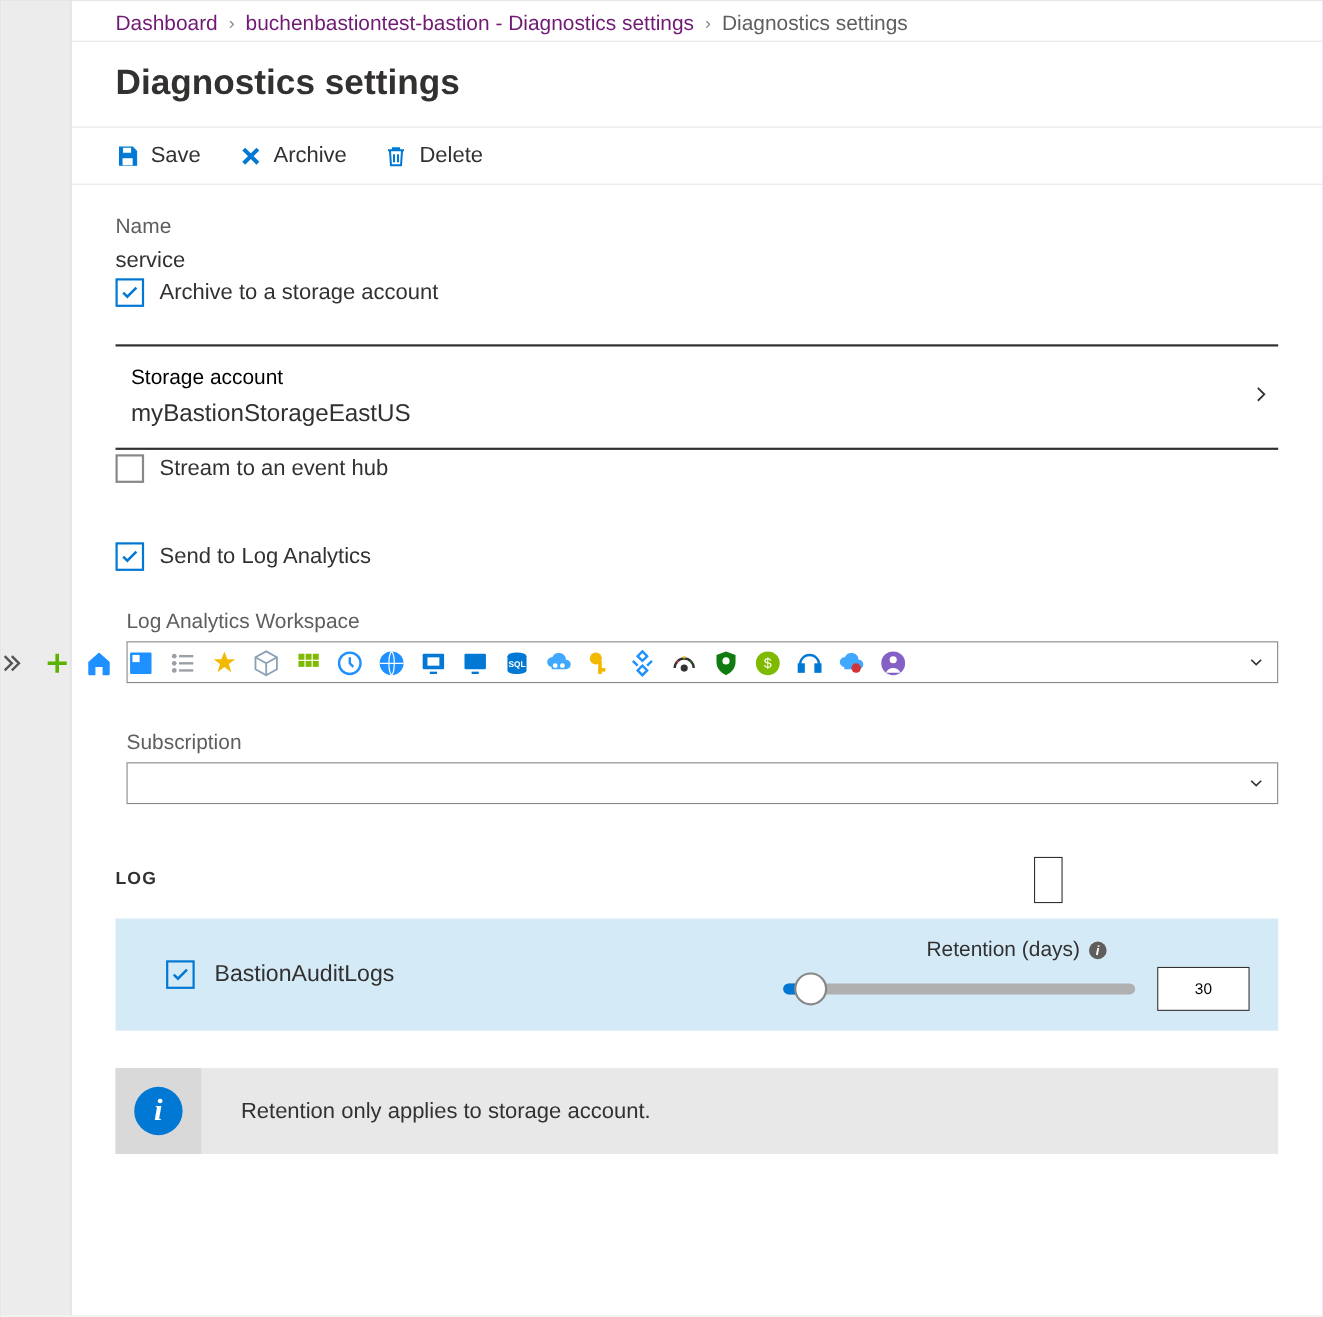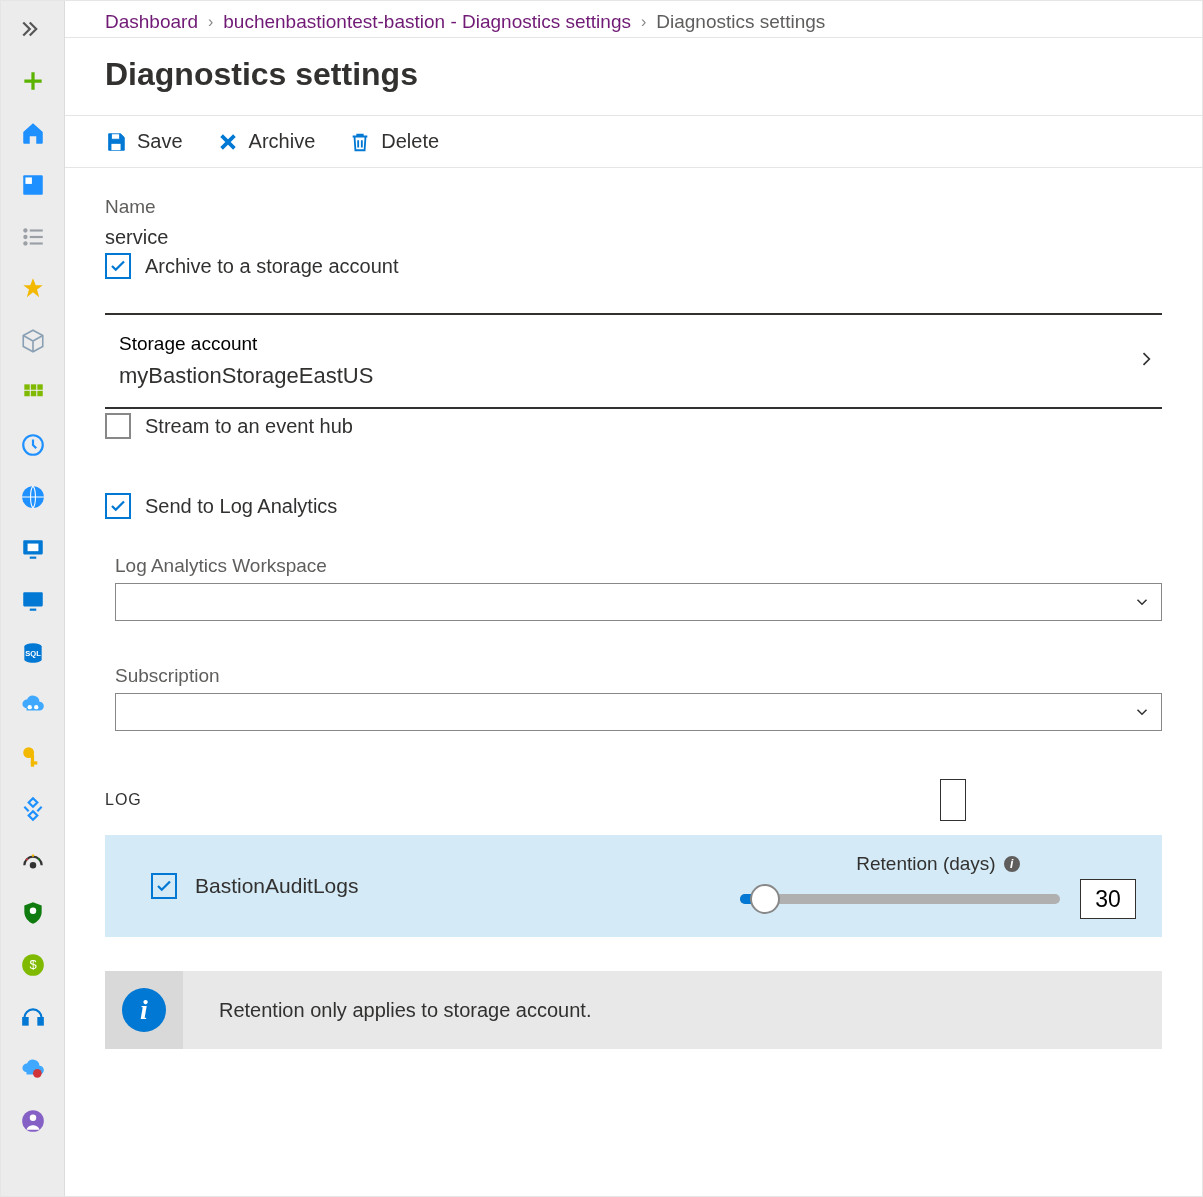--- a/index.html
+++ b/index.html
@@ -1,19 +1,19 @@
 <!DOCTYPE html>
 <html><head>
 <meta charset="utf-8">
 <style>
   * { box-sizing: border-box; }
   html, body { margin: 0; padding: 0; font-family: "Segoe UI", Arial, sans-serif; font-size: 16px; color: #323130; background: #ffffff; }
   .app { display: flex; width: 1203px; height: 1197px; overflow: hidden; border: 1px solid #e5e5e5;}
   
-  .rail { width: 64px; background: #ececec; display: flex; flex-direction: column; align-items: center; padding-top: 8px; gap: 12px; border-right: 1px solid #dcdcdc; }
+  .rail { width: 64px; background: #ececec; display: flex; align-items: center; padding-top: 8px; gap: 12px; border-right: 1px solid #dcdcdc; }
   .rail .rail-item { width: 40px; height: 40px; display: flex; align-items: center; justify-content: center; cursor: pointer; }
   .rail svg { width: 26px; height: 26px; }
   .content { flex: 1; display: flex; flex-direction: column; }
   
   .breadcrumb { display: flex; align-items: center; gap: 10px; padding: 10px 20px 4px 40px; font-size: 19px; color: #605e5c; border-bottom: 1px solid #e5e5e5;}
   .breadcrumb a { color: #701a75; text-decoration: none; }
   .breadcrumb .sep { color: #888; font-size: 16px;}
   .title { font-size: 32px; font-weight: 600; padding: 18px 40px 22px 40px; }
   .header-block { border-bottom: 1px solid #e5e5e5;}
   
@@ -28,32 +28,32 @@
   .chkbox { width: 26px; height: 26px; border: 2px solid #0078d4; display:flex; align-items:center; justify-content:center; cursor:pointer;}
   .chkbox.unchecked { border-color: #888; }
   .chkbox svg { width: 18px; height: 18px; color:#0078d4;}
   .storage-block { border-top: 2px solid #323130; border-bottom: 2px solid #323130; padding: 18px 0 18px 14px; margin-top: 30px; position:relative;}
   .storage-block .sa-label { color: #000000; font-size: 19px;}
   .storage-block .sa-value { font-size: 22px; margin-top: 8px;}
   .storage-block .chev { position:absolute; right:6px; top:50%; transform:translateY(-50%);}
   .dropdown { width: 100%; height: 38px; border: 1px solid #888; margin-top:6px; display:flex; align-items:center; justify-content:flex-end; padding-right:10px; cursor:pointer;}
   .dropdown svg { width:18px; height:18px;}
   .log-header { display:flex; align-items:center; justify-content:space-between; margin-top: 44px;}
-  .log-header .lbl { font-size: 16px; font-weight:400; letter-spacing:1px;}
+  .log-header .lbl { font-size: 16px; font-weight:700; letter-spacing:1px;}
   .log-header .box { width:26px; height:42px; border:1px solid #323130;}
   .log-row { background: #d4eaf7; display:flex; align-items:center; padding: 18px 26px 18px 46px; margin-top:10px;}
   .log-row .name { font-size: 21px; margin-left: 18px;}
   .retention { margin-left:auto; display:flex; flex-direction:column; align-items:center; gap:4px; flex:0 0 390px;}
   .retention .rlabel { font-size:19px; color:#323130; display:flex; align-items:center; gap:8px;}
   .retention .rlabel .info { width:16px;height:16px;border-radius:50%;background:#605e5c;color:#fff;display:flex;align-items:center;justify-content:center;font-size:12px;font-weight:bold;font-style:italic;}
   .slider-wrap { display:flex; align-items:center; gap:20px;}
   .slider { position:relative; width:320px; height:10px; background:#b0b0b0; border-radius:5px;}
   .slider .fill { position:absolute; left:0; top:0; bottom:0; width:18px; background:#0078d4; border-radius:5px 0 0 5px;}
   .slider .thumb { position:absolute; left:10px; top:50%; transform:translate(0,-50%); width:30px; height:30px; background:#fff; border:2px solid #888; border-radius:50%;}
-  .ret-input { width:56px; height:40px; border:1px solid #323130; text-align:center; font-size:23px;}
+  .ret-input { width:84px; height:40px; border:1px solid #323130; text-align:center; font-size:14px;}
   .info-bar { display:flex; align-items:center; background:#e8e8e8; margin-top:30px; padding:0; height:78px;}
   .info-bar .icon-cell { width:78px; height:78px; background:#d9d9d9; display:flex; align-items:center; justify-content:center;}
   .info-bar .icon-cell .circle{ width:44px;height:44px;border-radius:50%;background:#0078d4;color:#fff;display:flex;align-items:center;justify-content:center;font-size:28px;font-weight:bold;font-family:Georgia,serif;font-style:italic;}
   .info-bar .msg { padding-left:36px; font-size:20px;}
 </style>
 </head>
 <body>
 
 <div class="app">
   <div class="rail">

